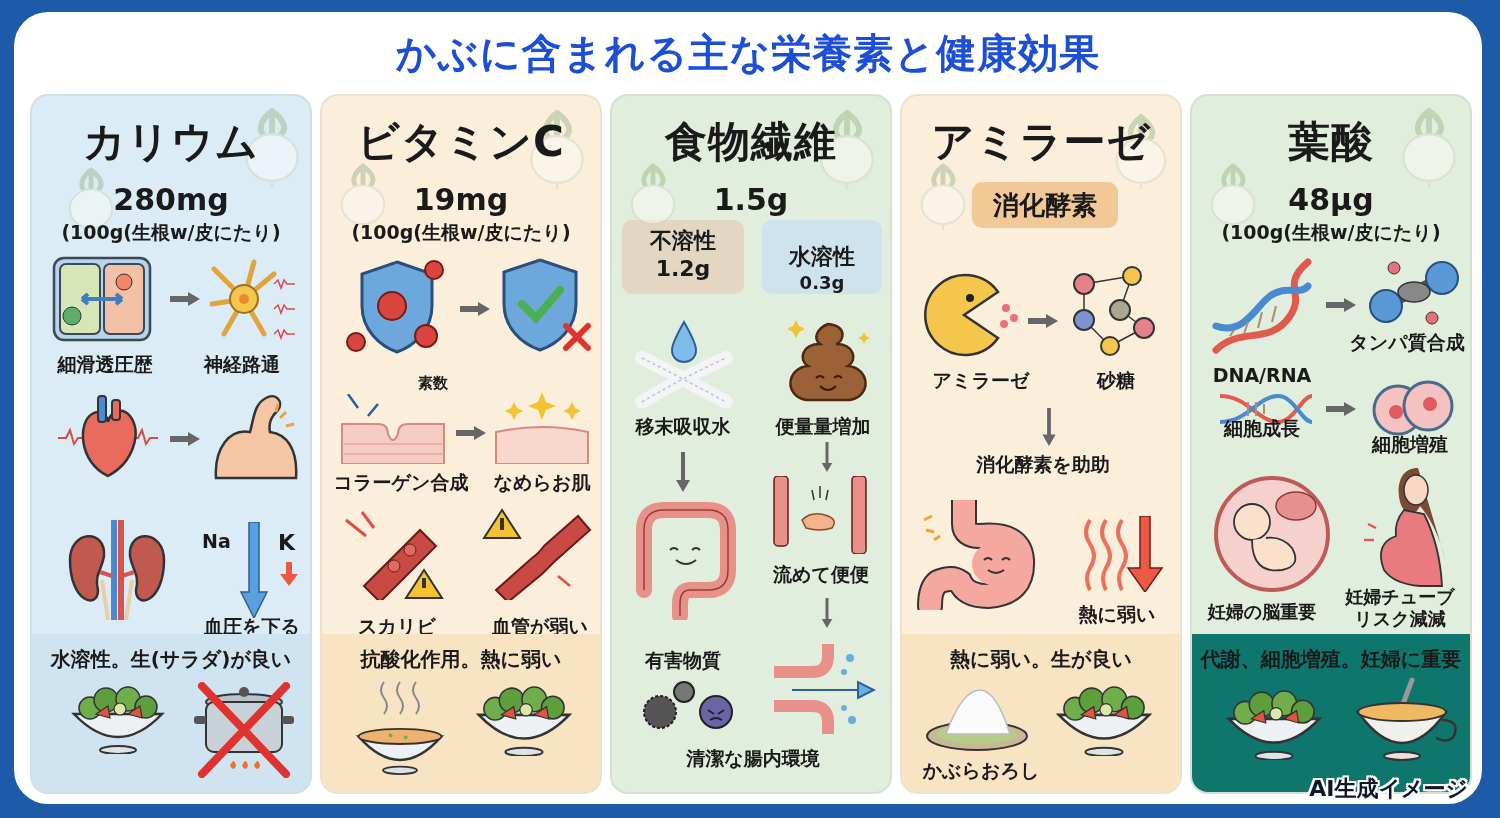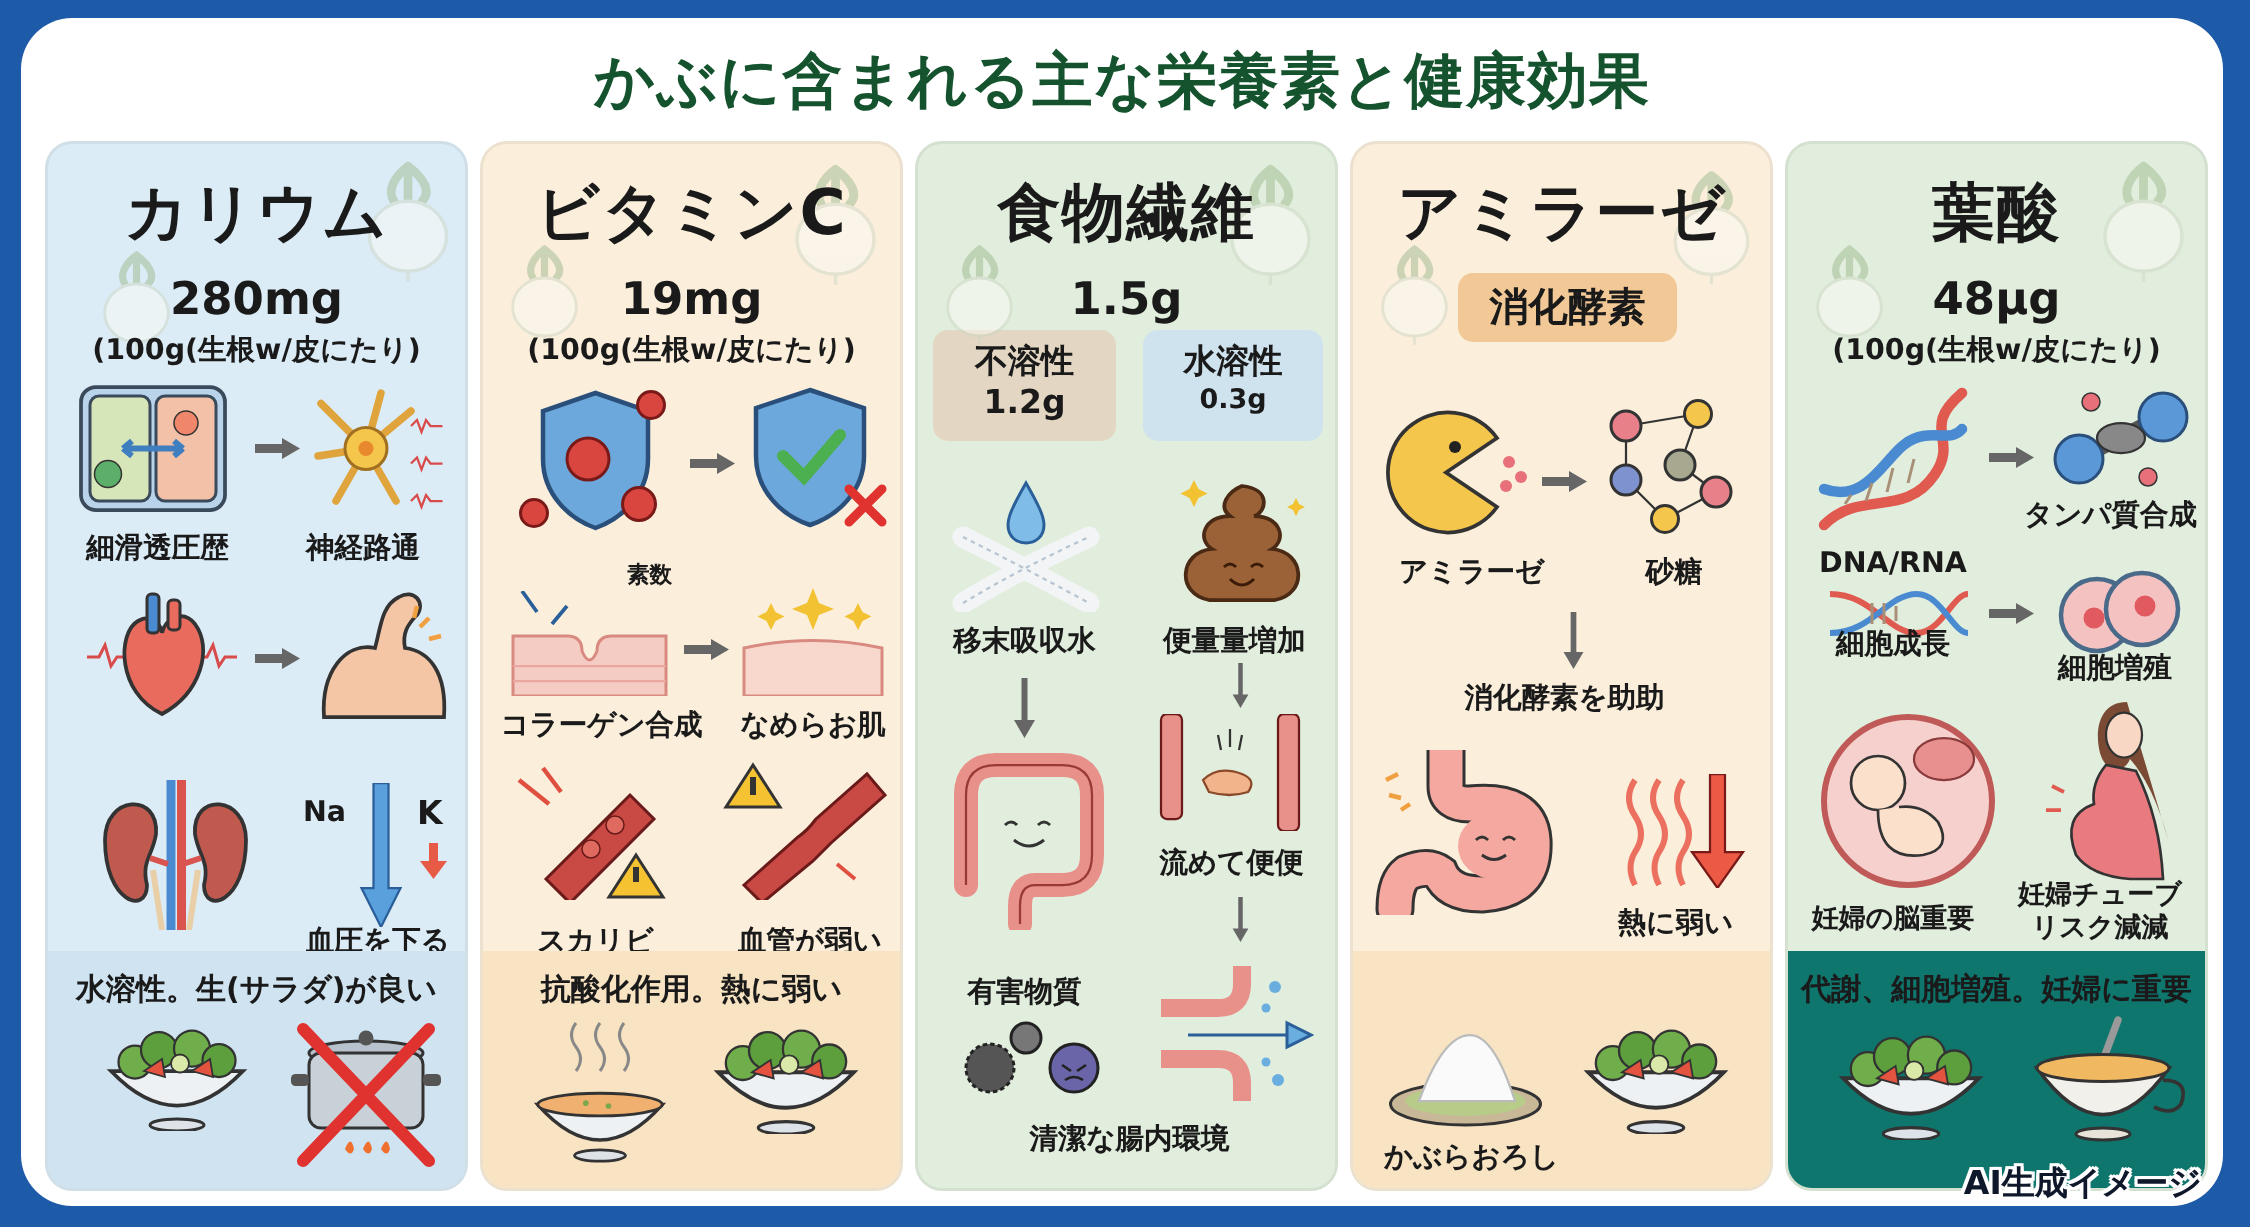--- a/index.html
+++ b/index.html
@@ -1,18 +1,18 @@
 <!DOCTYPE html>
 <html><head>
 <meta charset="utf-8">
 <style>
 *{box-sizing:border-box;margin:0;padding:0}
 html,body{width:1500px;height:818px;overflow:hidden;background:#1d5aa8;font-family:"DejaVu Sans","Liberation Sans",sans-serif;color:#1a1a1a}
 .frame{position:absolute;left:14px;top:12px;width:1468px;height:792px;background:#fff;border-radius:34px}
-.title{position:absolute;left:0;top:14px;width:1468px;text-align:center;font-size:40px;font-weight:bold;letter-spacing:1px;color:#14532d}
+.title{position:absolute;left:0;top:14px;width:1468px;text-align:center;font-size:40px;font-weight:bold;letter-spacing:1px;color:#1d4ed8}
 .col{position:absolute;top:82px;width:282px;height:700px;border-radius:18px;border:2px solid rgba(0,0,0,.06);overflow:hidden}
 .c1{left:16px;background:#dcecf6}
 .c2{left:306px;background:#fbefdc}
 .c3{left:596px;background:#e2eedd}
 .c4{left:886px;background:#fbefdc}
 .c5{left:1176px;background:#e2eedd}
 .bottom{position:absolute;left:0;bottom:0;width:100%;height:158px}
 .c1 .bottom{background:#cfe3f0}
 .c2 .bottom,.c4 .bottom{background:#f8e3c3}
 .c5 .bottom{background:#0f766e}
@@ -230,21 +230,21 @@
         <use href="#turnip"></use>
       </svg>
     <div class="name">食物繊維</div>
     <div class="amount">1.5g</div>
 
     <div class="badge" style="left:10px;top:124px;width:122px;height:74px;background:#e3d6c2">
       <div style="font-size:22px;margin-top:6px">不溶性</div>
       <div style="font-size:22px">1.2g</div>
     </div>
     <div class="badge" style="left:150px;top:124px;width:120px;height:74px;background:#cfe3ee">
-      <div style="font-size:22px;margin-top:6px">水溶性</div>
+      <div style="font-size:22px;margin-top:22px">水溶性</div>
       <div style="font-size:18px">0.3g</div>
     </div>
 
     <svg class="ico" style="left:20px;top:222px" width="104" height="90" viewBox="0 0 104 90">
       <path d="M52 4 C44 18 40 26 40 32 C40 40 46 44 52 44 C58 44 64 40 64 32 C64 26 60 18 52 4Z" fill="#7fbde8" stroke="#2a5f99" stroke-width="2"></path>
       <path d="M10 40 Q50 60 94 84 M10 84 Q50 60 94 40" stroke="#f2f4f6" stroke-width="14" fill="none" stroke-linecap="round"></path>
       <path d="M10 40 Q50 60 94 84 M10 84 Q50 60 94 40" stroke="#b8c4d0" stroke-width="1.5" fill="none" stroke-dasharray="3 3"></path>
     </svg>
     <svg class="ico" style="left:166px;top:220px" width="100" height="92" viewBox="0 0 100 92">
       <path d="M18 4 l3 6 l6 3 l-6 3 l-3 6 l-3 -6 l-6 -3 l6 -3Z M86 16 l2 4 l4 2 l-4 2 l-2 4 l-2 -4 l-4 -2 l4 -2Z" fill="#f2c232"></path>
@@ -346,20 +346,21 @@
       <ellipse cx="82" cy="64" rx="24" ry="22" fill="#f4a8a0"></ellipse>
       <path d="M70 60 q4 -4 8 0 M88 60 q4 -4 8 0 M74 70 q8 6 16 0" stroke="#333" stroke-width="2" fill="none"></path>
     </svg>
     <svg class="ico" style="left:178px;top:420px" width="84" height="76" viewBox="0 0 84 76">
       <path d="M10 4 q-8 12 0 24 q8 12 0 24 q-6 10 0 22 M26 4 q-8 12 0 24 q8 12 0 24 q-6 10 0 22 M42 4 q-8 12 0 24 q8 12 0 24 q-6 10 0 22" stroke="#ec7060" stroke-width="4" fill="none"></path>
       <path d="M60 0 H70 V52 H82 L65 76 L48 52 H60Z" fill="#ec5a46" stroke="#7a1a18" stroke-width="1.5"></path>
     </svg>
     <div class="lbl" style="left:160px;top:506px;width:110px">熱に弱い</div>
 
     <div class="bottom">
+      <div class="bottom-text">熱に弱い。生が良い</div>
       <svg class="ico" style="left:20px;top:52px" width="110" height="70" viewBox="0 0 110 70">
         <ellipse cx="55" cy="50" rx="50" ry="14" fill="#c8b898" stroke="#333" stroke-width="2"></ellipse>
         <ellipse cx="55" cy="48" rx="40" ry="10" fill="#b8cc8a"></ellipse>
         <path d="M24 48 Q40 4 58 4 Q74 4 88 48Z" fill="#fafafa" stroke="#bbb" stroke-width="1.5"></path>
       </svg>
       <div class="lbl" style="left:14px;top:124px;width:130px">かぶらおろし</div>
       <svg class="ico" style="left:150px;top:50px" width="104" height="72">
           <use href="#salad"></use>
         </svg>
     </div>

